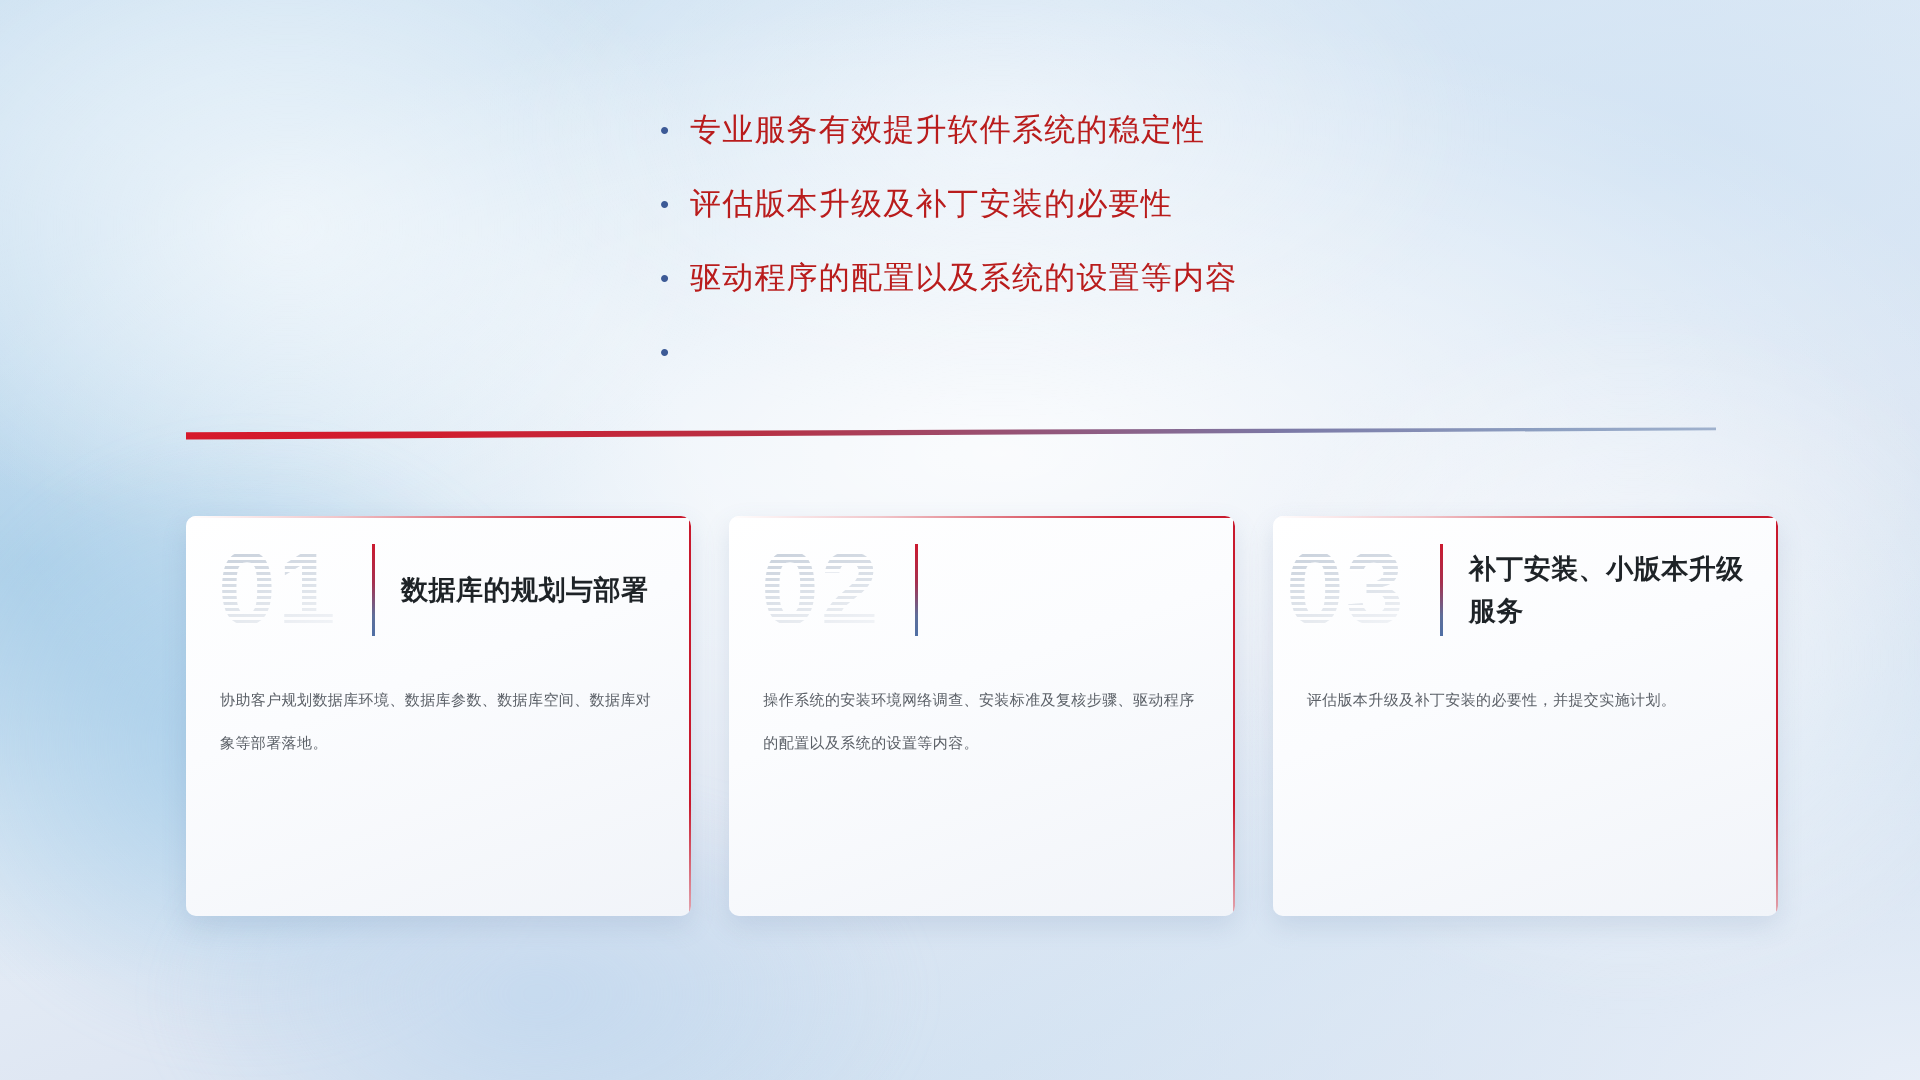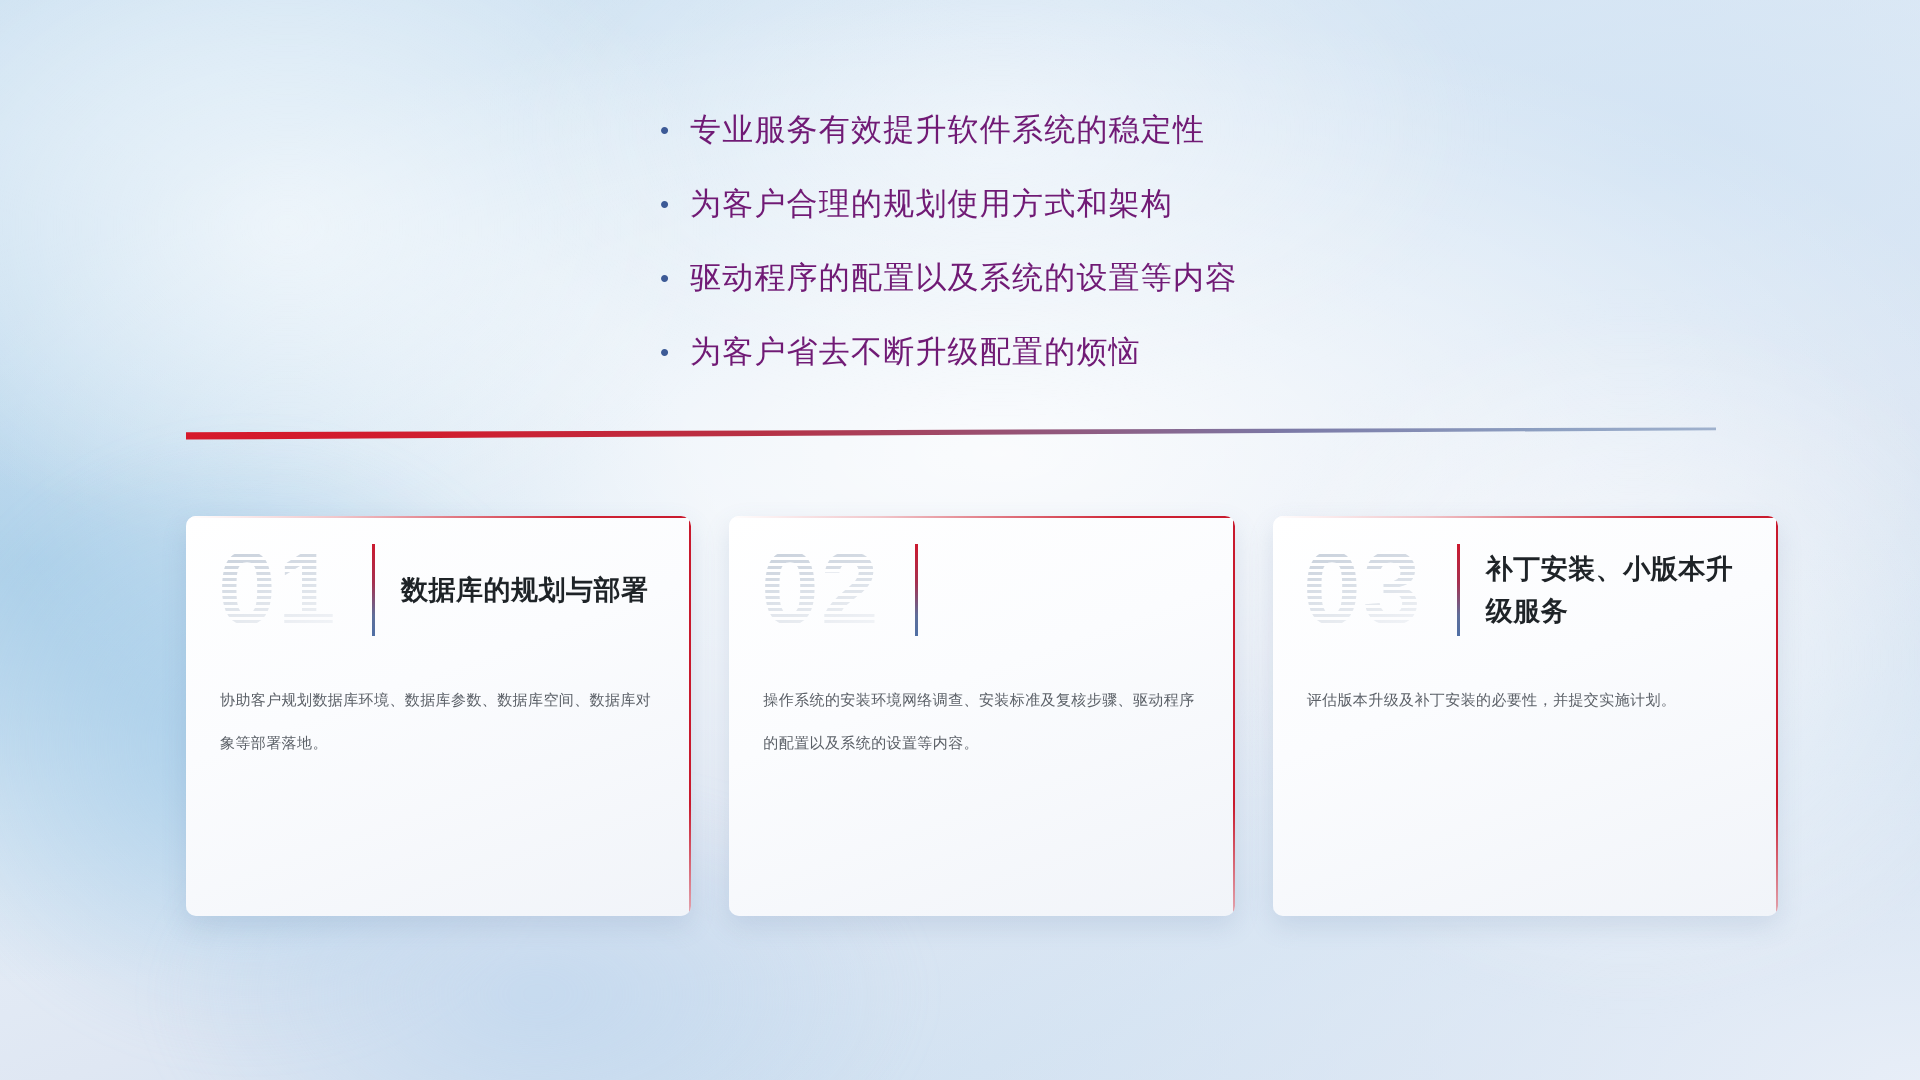--- a/index.html
+++ b/index.html
@@ -61,21 +61,21 @@
   }
   .bullet-dot {
     width:30px;
     flex:0 0 30px;
     color:#3c5a96;
     font-size:26px;
     line-height:44px;
     text-align:left;
   }
   .bullet-text {
-    color:#701a75;
+    color:#b91c1c;
     font-size:31px;
     line-height:44px;
     letter-spacing:1.2px;
     font-weight:400;
     white-space:nowrap;
   }
 
   
   .divider-wrap {
     position:absolute;
@@ -143,21 +143,21 @@
 
   .card-body {
     padding:14px 34px 0 34px;
     font-size:15px;
     line-height:43px;
     color:#5c6168;
     letter-spacing:0.4px;
   }
 
   
-  .card.c3 .card-head { padding-left:28px; }
+  .card.c3 .card-head { padding-left:11px; }
 </style>
 </head>
 <body>
 
 <div class="bg">
   <div class="bg-soft-a"></div>
   <div class="bg-soft-b"></div>
   <div class="bg-soft-c"></div>
   <div class="bg-soft-d"></div>
   <div class="bg-soft-e"></div>
@@ -165,31 +165,30 @@
 
 <div class="bullets">
 
   <div class="bullet-row">
     <span class="bullet-dot">•</span>
     <span class="bullet-text">专业服务有效提升软件系统的稳定性</span>
   </div>
 
   <div class="bullet-row">
     <span class="bullet-dot">•</span>
-    <span class="bullet-text">为客户合理的规划使用方式和架构</span>
+    <span class="bullet-text">评估版本升级及补丁安装的必要性</span>
   </div>
 
   <div class="bullet-row">
     <span class="bullet-dot">•</span>
     <span class="bullet-text">驱动程序的配置以及系统的设置等内容</span>
   </div>
 
   <div class="bullet-row">
     <span class="bullet-dot">•</span>
-    <span class="bullet-text">为客户省去不断升级配置的烦恼</span>
   </div>
 
 </div>
 
 <div class="divider-wrap">
   <svg class="divider" viewBox="0 0 1530 20" preserveAspectRatio="none">
     <defs>
       <linearGradient id="divGrad" x1="0" y1="0" x2="1" y2="0">
         <stop offset="0%" stop-color="#d6192b"></stop>
         <stop offset="18%" stop-color="#cf1e30"></stop>

